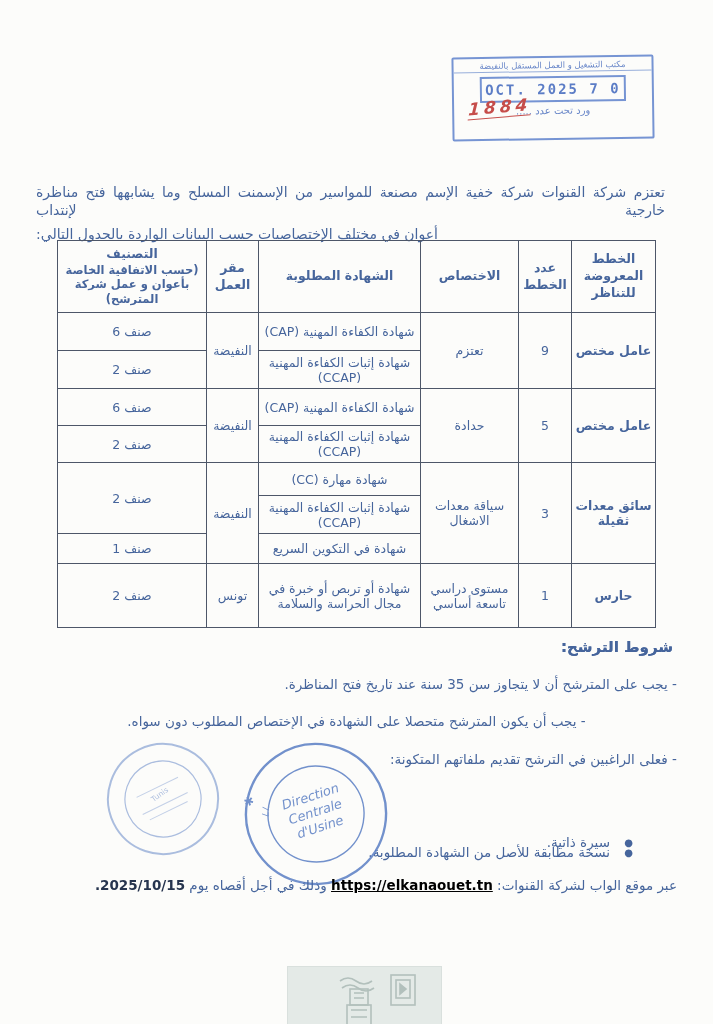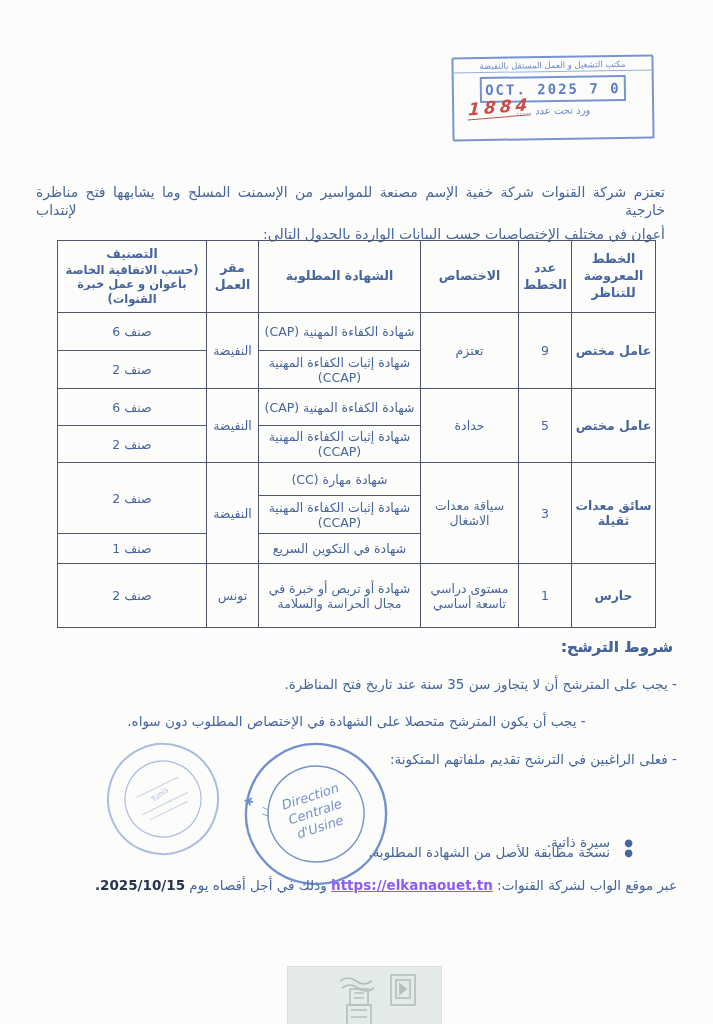--- a/index.html
+++ b/index.html
@@ -36,21 +36,21 @@
     border-bottom:1.5px solid #c23f3c;line-height:1.1;
   }
   
   .doc-title{
     position:absolute;top:132px;left:0;width:100%;
     text-align:center;font-size:23px;font-weight:bold;color:#4a6ba6;
     letter-spacing:1px;text-shadow:0 0 .5px #4a6ba6;
   }
   .intro{position:absolute;top:183px;right:48px;left:36px;font-size:14px;line-height:18px;}
   .intro-l1{text-align:justify;text-align-last:justify;}
-  .intro-l2{text-align:right;margin-top:6px;}
+  .intro-l2{text-align:left;margin-top:6px;}
   
   table.jobs{
     position:absolute;top:240px;right:57px;
     border-collapse:collapse;table-layout:fixed;width:598px;
     font-size:12.5px;color:#46659c;
   }
   table.jobs td,table.jobs th{
     border:1.4px solid #4d5668;padding:2px 3px;text-align:center;vertical-align:middle;
     overflow:hidden;
   }
@@ -62,21 +62,21 @@
   .cond{position:absolute;right:36px;left:36px;font-size:13.5px;text-align:right;}
   .cond1{top:676px;} .cond2{top:713px;text-align:center;} .cond3{top:751px;}
   .doc-item{position:absolute;right:80px;font-size:13.5px;text-align:right;}
   .doc-item .bullet{font-size:10px;margin-left:10px;vertical-align:1px;}
   .doc1{top:786px;} .doc2{top:834px;} .doc3{top:844px;}
   
   .footer-line{
     position:absolute;top:877px;right:36px;left:36px;
     font-size:13.5px;text-align:right;
   }
-  .footer-line a{color:#8b5cf6;font-weight:bold;text-decoration:underline;direction:ltr;unicode-bidi:embed;}
+  .footer-line a{color:#000000;font-weight:bold;text-decoration:underline;direction:ltr;unicode-bidi:embed;}
   .deadline{font-weight:bold;color:#26344e;}
   
   .stamp-svg{position:absolute;pointer-events:none;}
   #stampLeft{left:102px;top:738px;opacity:.5;transform:rotate(-26deg);}
   #stampRight{left:240px;top:738px;opacity:.85;transform:rotate(10deg);}
   
   .watermark{
     position:absolute;left:287px;top:966px;width:153px;height:58px;
     background:#e0e7e4;opacity:.85;border:1px solid #d3dcd8;
   }
@@ -113,21 +113,21 @@
     </colgroup>
     <tbody>
         <tr style="height:72px">
       <th>الخطط المعروضة للتناظر</th>
       <th>عدد الخطط</th>
       <th>الاختصاص</th>
       <th>الشهادة المطلوبة</th>
       <th>مقر العمل</th>
       <th>
         <span>التصنيف</span>
-        <span class="hdr-note">(حسب الاتفاقية الخاصة بأعوان و عمل خبرة القنوات)</span>
+        <span class="hdr-note">(حسب الاتفاقية الخاصة بأعوان و عمل شركة المترشح)</span>
       </th>
     </tr>
 
     <tr style="height:38px">
       <td class="cell-job" rowspan="2">عامل مختص</td>
       <td rowspan="2">9</td>
       <td rowspan="2">تعتزم</td>
       <td>شهادة الكفاءة المهنية (CAP)</td>
       <td rowspan="2">النفيضة</td>
       <td>صنف 6</td>

